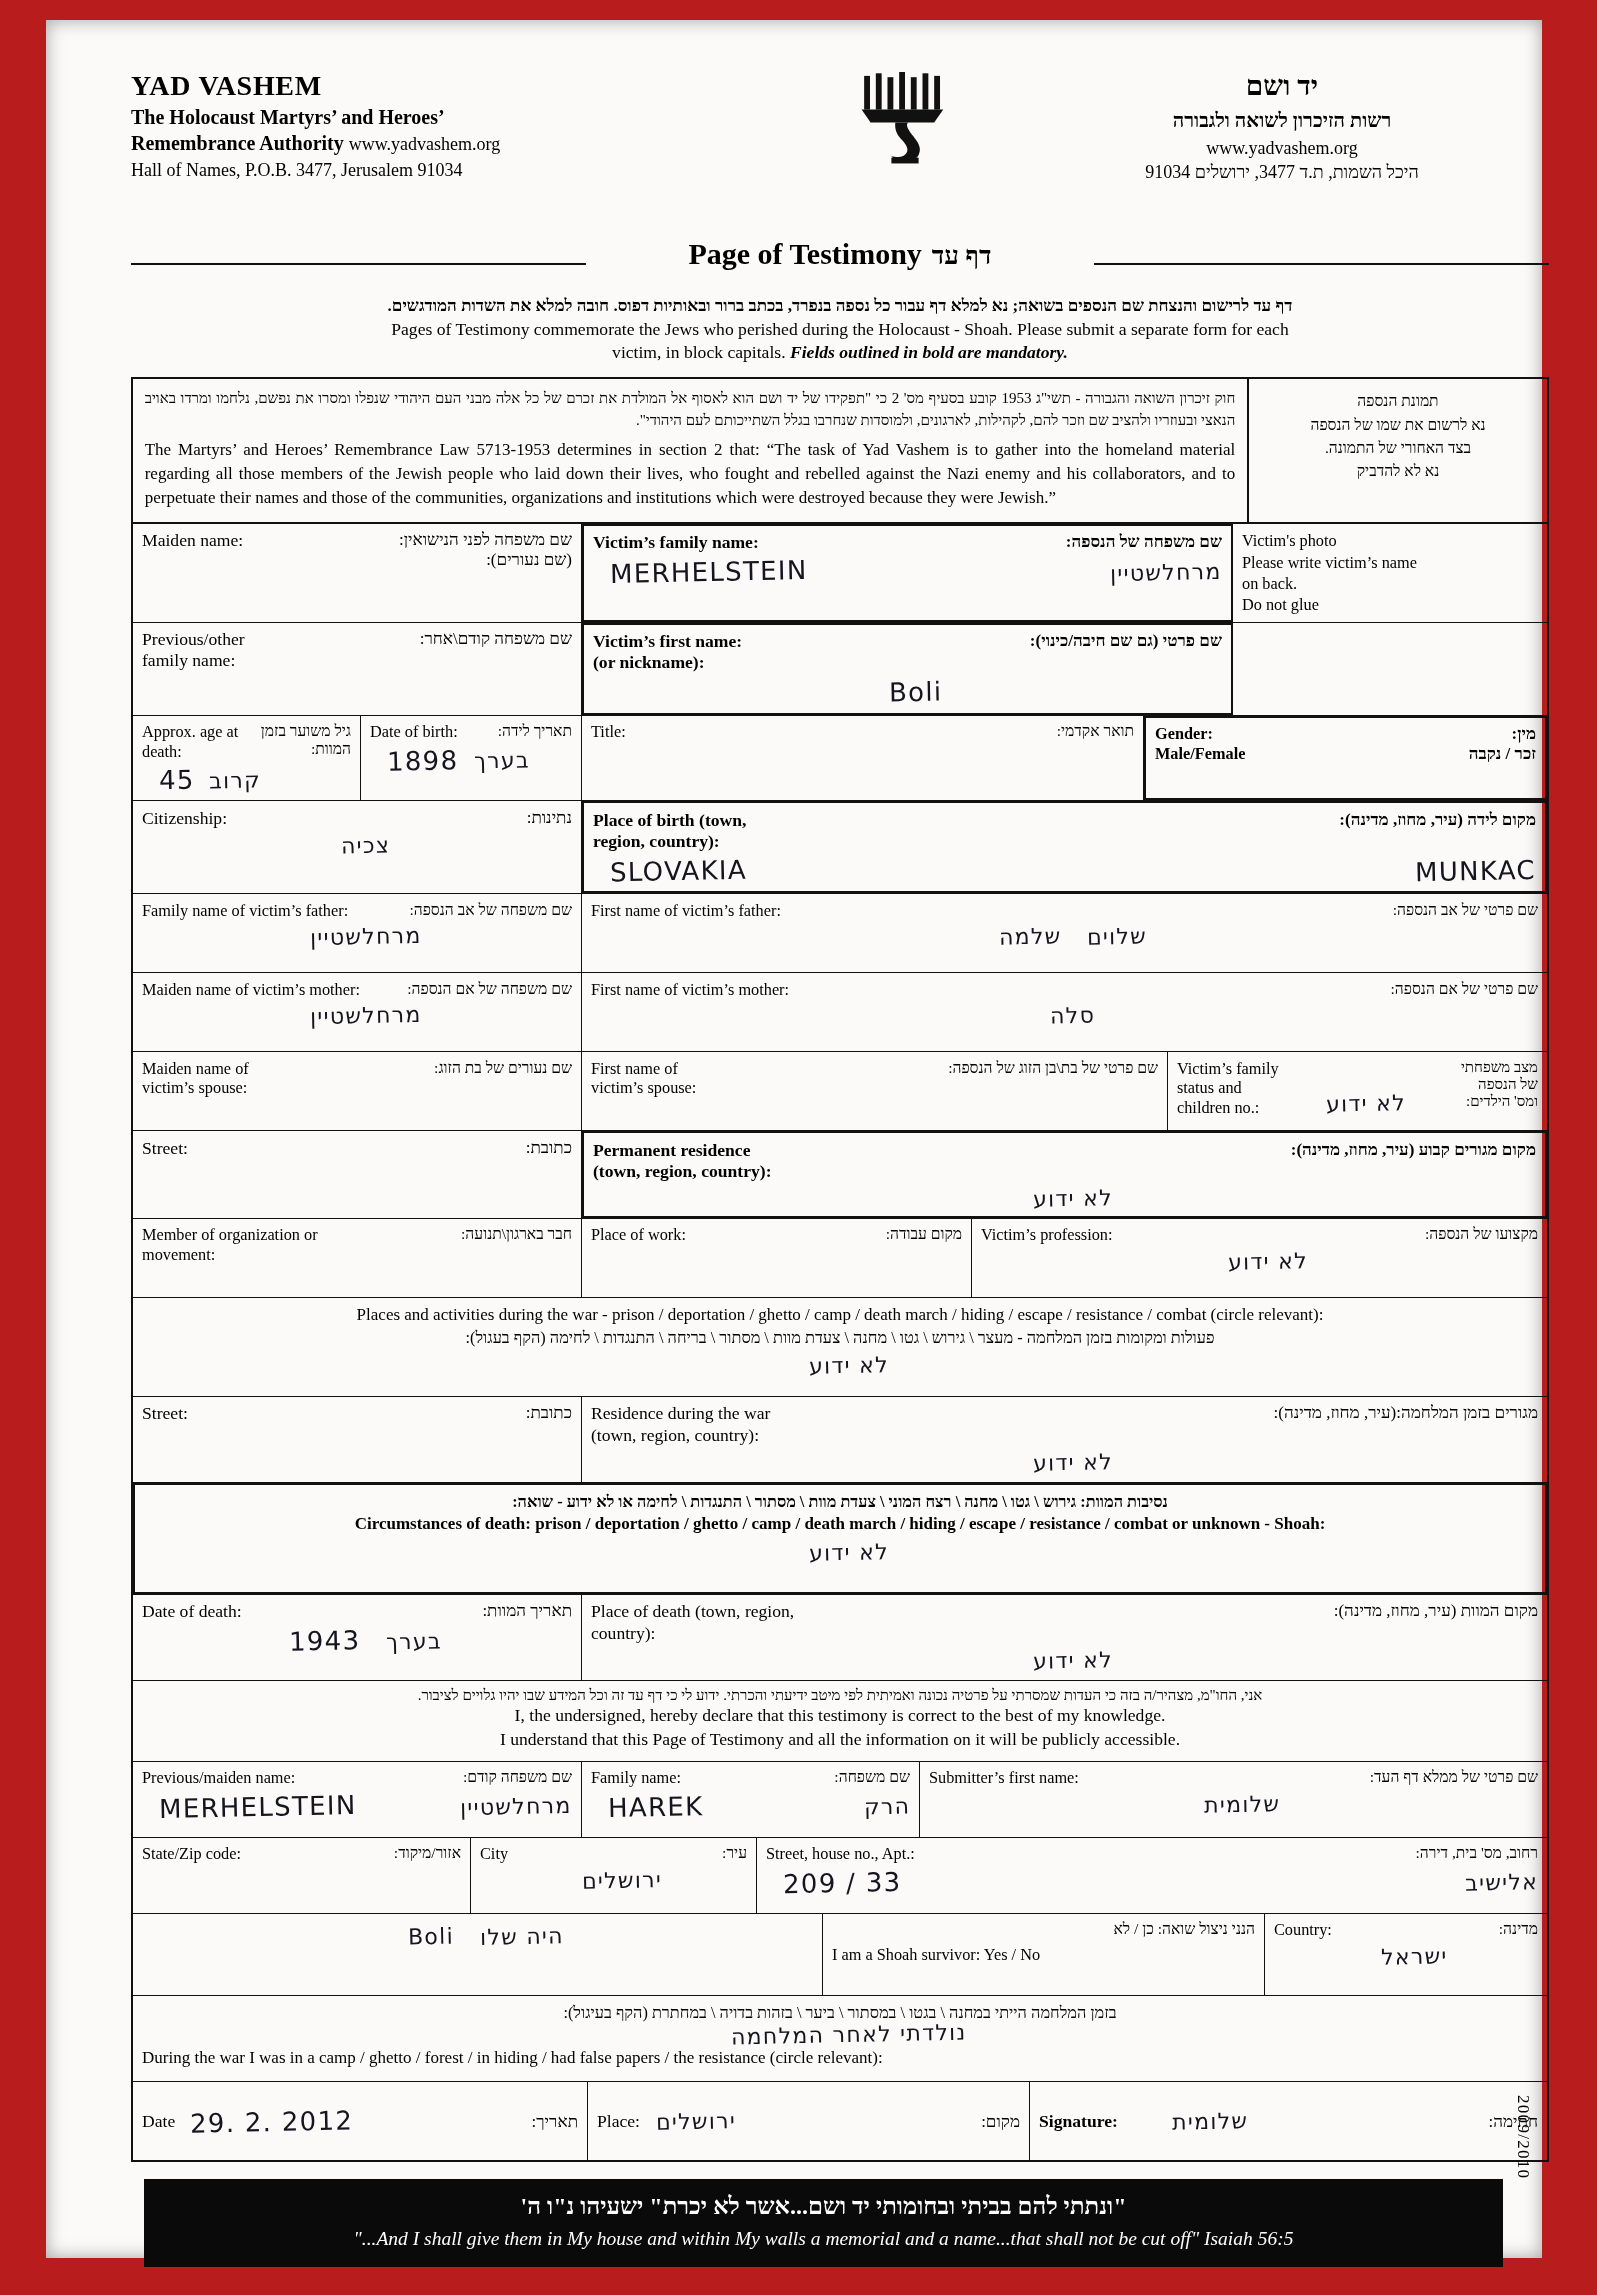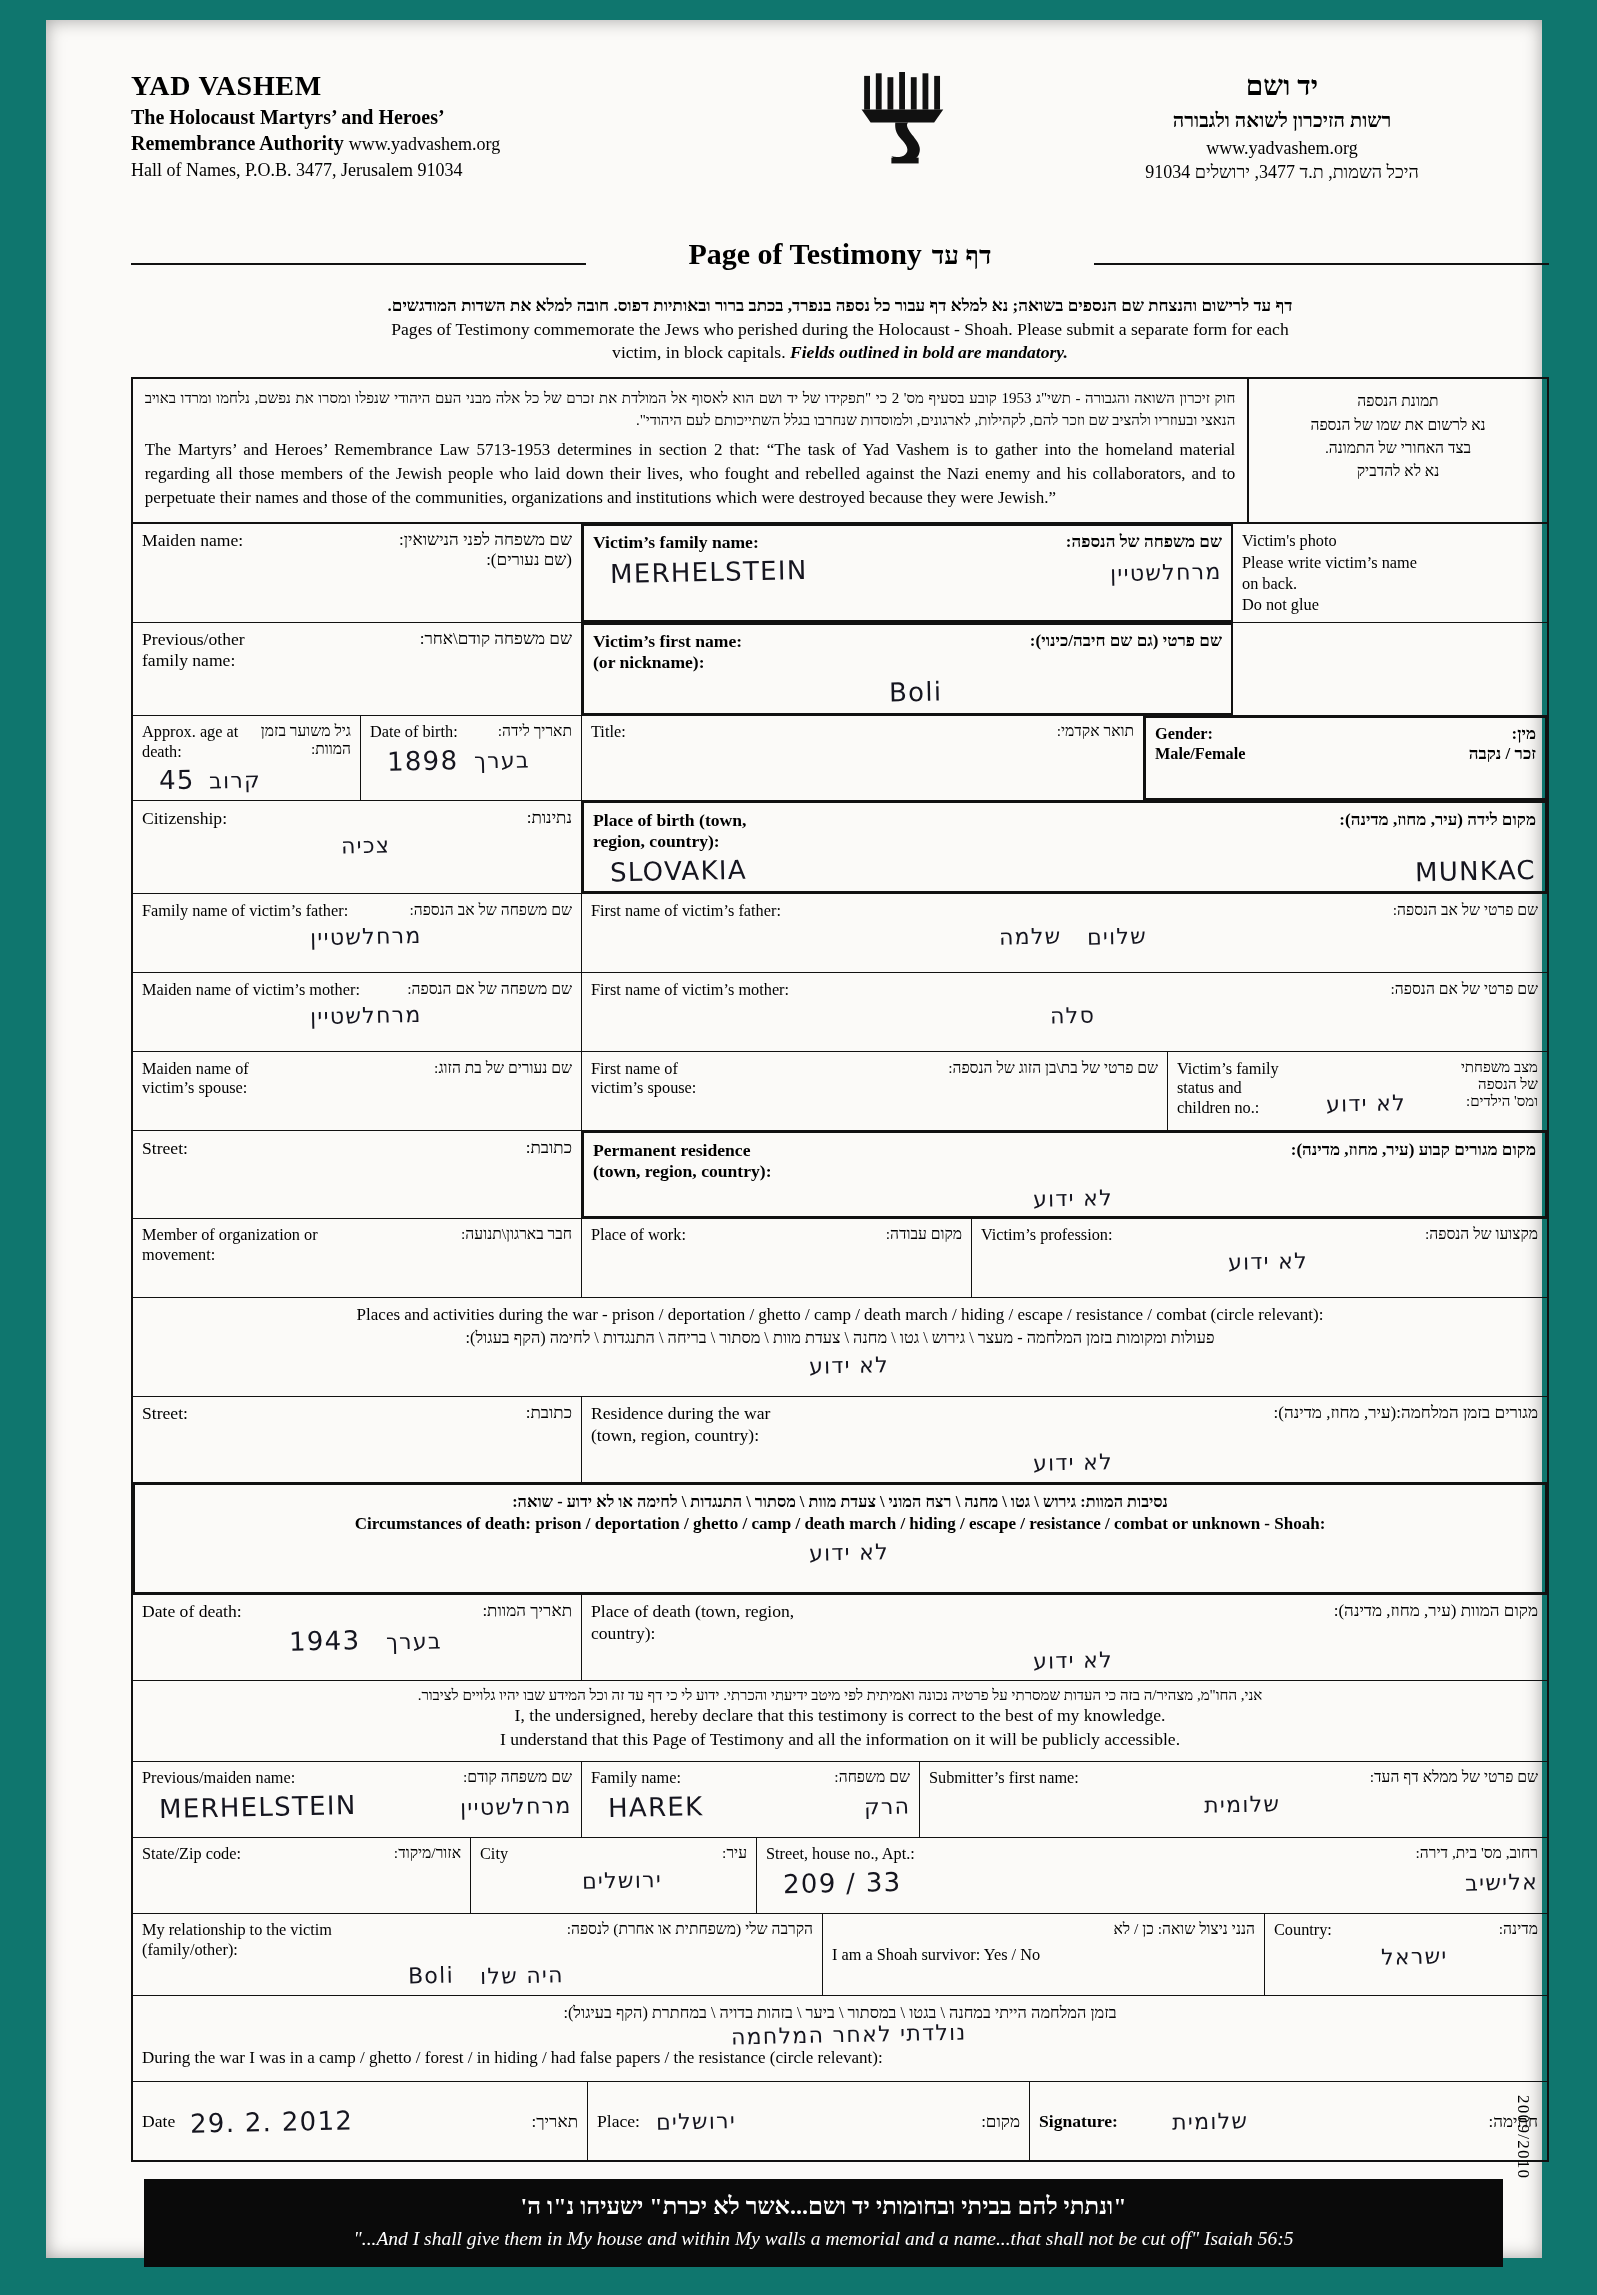--- a/index.html
+++ b/index.html
@@ -1,20 +1,20 @@
 <!DOCTYPE html>
 <html style="font-size:10.4px"><head>
 <meta charset="utf-8">
 <style>
   html,body{margin:0;padding:0;background:#b9b9b9;}
   body{font-family:"Liberation Serif", serif;}
   .page{
     position:relative;
     width:1598px;height:2295px;
-    background:#0f766e;
+    background:#b91c1c;
     overflow:hidden;
   }
   .sheet{
     position:absolute;
     left:46px;top:19.5px;
     width:1496px;height:2238px;
     background:#fbfaf8;
     box-shadow:0 0 18px rgba(0,0,0,.35) inset;
   }
   .content{position:absolute;left:85px;top:39px;width:1418px;}
@@ -499,25 +499,20 @@
             </div>
             <div class="hwline" style="display:flex;justify-content:space-between;align-items:center">
               <span class="hw">209 / 33</span>
               <span class="hw heb sm">אלישיב</span>
             </div>
           </div>
         </div>
 
         <div class="row">
           <div class="cell" style="width:690px;min-height:81px;">
-            <div class="labrow">
-              <span class="lab small" style="white-space:pre-line">My relationship to the victim
-(family/other):</span>
-              <span class="heb" style="font-size:15.6px">הקרבה שלי (משפחתית או אחרת) לנספה:</span>
-            </div>
             <div class="hwline center" style="display:flex;justify-content:center;gap:26px">
               <span class="hw sm">Boli</span>
               <span class="hw heb sm">היה שלו</span>
             </div>
           </div>
           <div class="cell" style="width:442px;min-height:81px;">
             <div class="labrow">
               <span class="heb" style="font-size:15.6px;margin-left:auto">הנני ניצול שואה: כן / לא</span>
             </div>
             <div class="lab small" style="margin-top:6.5px">I am a Shoah survivor: Yes / No</div>

